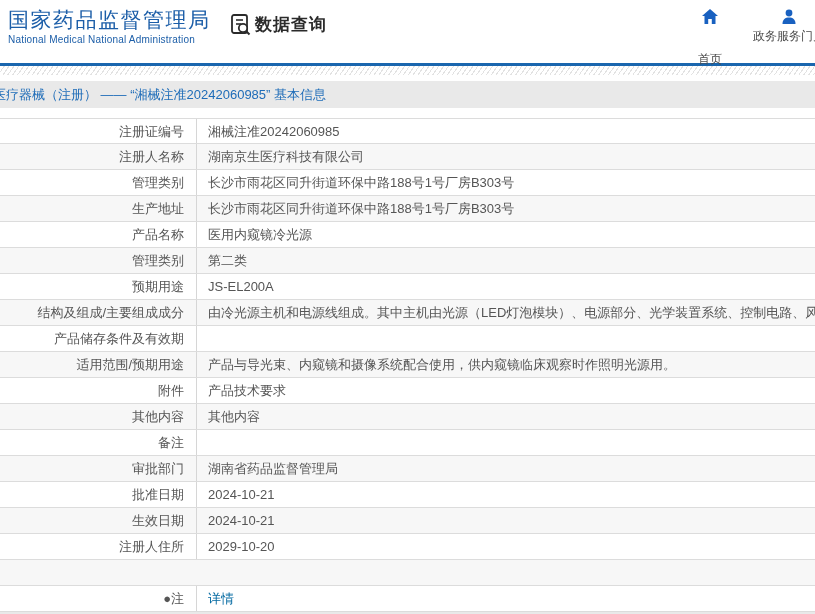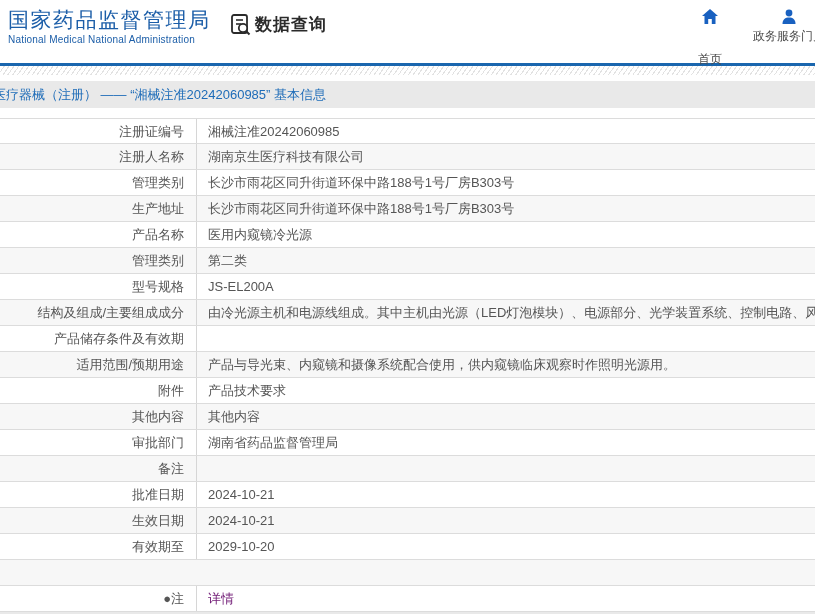--- a/index.html
+++ b/index.html
@@ -35,21 +35,21 @@
 
   
   .table { margin-top: 10px; width: 815px; }
   .row { display: flex; height: 26px; line-height: 25px; border-bottom: 1px solid #dcdcdc;
     font-size: 13px; background: #fff; }
   .row:first-child { border-top: 1px solid #dcdcdc; }
   .row:nth-child(even) { background: #f7f7f7; }
   .cell-label { width: 197px; min-width: 197px; text-align: right; padding-right: 12px;
     border-right: 1px solid #d6d6d6; color: #555; white-space: nowrap; overflow: hidden; }
   .cell-value { flex: 1; padding-left: 11px; color: #555; white-space: nowrap; overflow: hidden; }
-  .cell-value a { color: #701a75; text-decoration: none; text-align: center; }
+  .cell-value a { color: #0369a1; text-decoration: none; text-align: center; }
 
   .bottom-strip { height: 4px; background: #e9e9e9; }
 </style>
 </head>
 <body>
 
 <div class="page">
 
   <header>
     <div class="logo">
@@ -116,21 +116,21 @@
     </div>
     <div class="row">
       <div class="cell-label">产品名称</div>
       <div class="cell-value">医用内窥镜冷光源</div>
     </div>
     <div class="row">
       <div class="cell-label">管理类别</div>
       <div class="cell-value">第二类</div>
     </div>
     <div class="row">
-      <div class="cell-label">型号规格</div>
+      <div class="cell-label">预期用途</div>
       <div class="cell-value">JS-EL200A</div>
     </div>
     <div class="row">
       <div class="cell-label">结构及组成/主要组成成分</div>
       <div class="cell-value">由冷光源主机和电源线组成。其中主机由光源（LED灯泡模块）、电源部分、光学装置系统、控制电路、风扇、触摸屏和外壳组成。</div>
     </div>
     <div class="row">
       <div class="cell-label">产品储存条件及有效期</div>
       <div class="cell-value"></div>
     </div>
@@ -140,37 +140,37 @@
     </div>
     <div class="row">
       <div class="cell-label">附件</div>
       <div class="cell-value">产品技术要求</div>
     </div>
     <div class="row">
       <div class="cell-label">其他内容</div>
       <div class="cell-value">其他内容</div>
     </div>
     <div class="row">
+      <div class="cell-label">备注</div>
+      <div class="cell-value"></div>
+    </div>
+    <div class="row">
       <div class="cell-label">审批部门</div>
       <div class="cell-value">湖南省药品监督管理局</div>
-    </div>
-    <div class="row">
-      <div class="cell-label">备注</div>
-      <div class="cell-value"></div>
     </div>
     <div class="row">
       <div class="cell-label">批准日期</div>
       <div class="cell-value">2024-10-21</div>
     </div>
     <div class="row">
       <div class="cell-label">生效日期</div>
       <div class="cell-value">2024-10-21</div>
     </div>
     <div class="row">
-      <div class="cell-label">有效期至</div>
+      <div class="cell-label">注册人住所</div>
       <div class="cell-value">2029-10-20</div>
     </div>
     <div class="row">
       <div class="cell-value"></div>
     </div>
     <div class="row">
       <div class="cell-label">●注</div>
       <div class="cell-value"><a href="#">详情</a></div>
     </div>
   </div>

